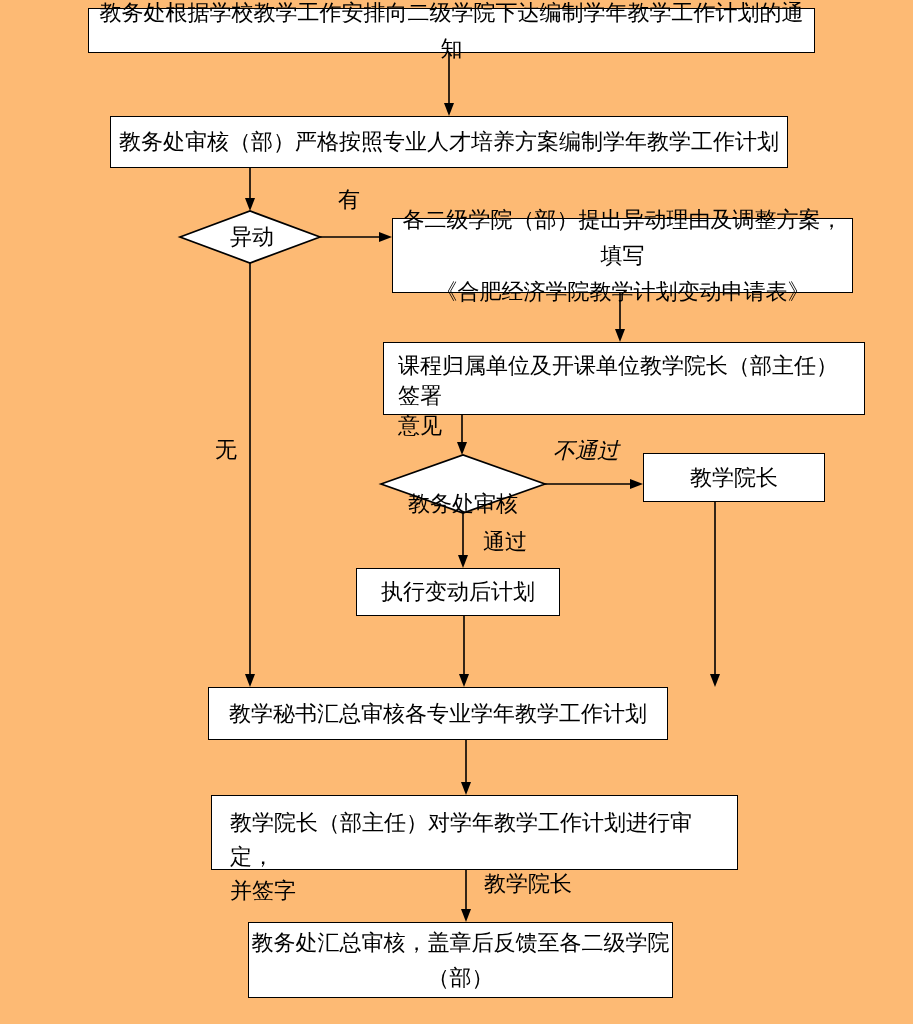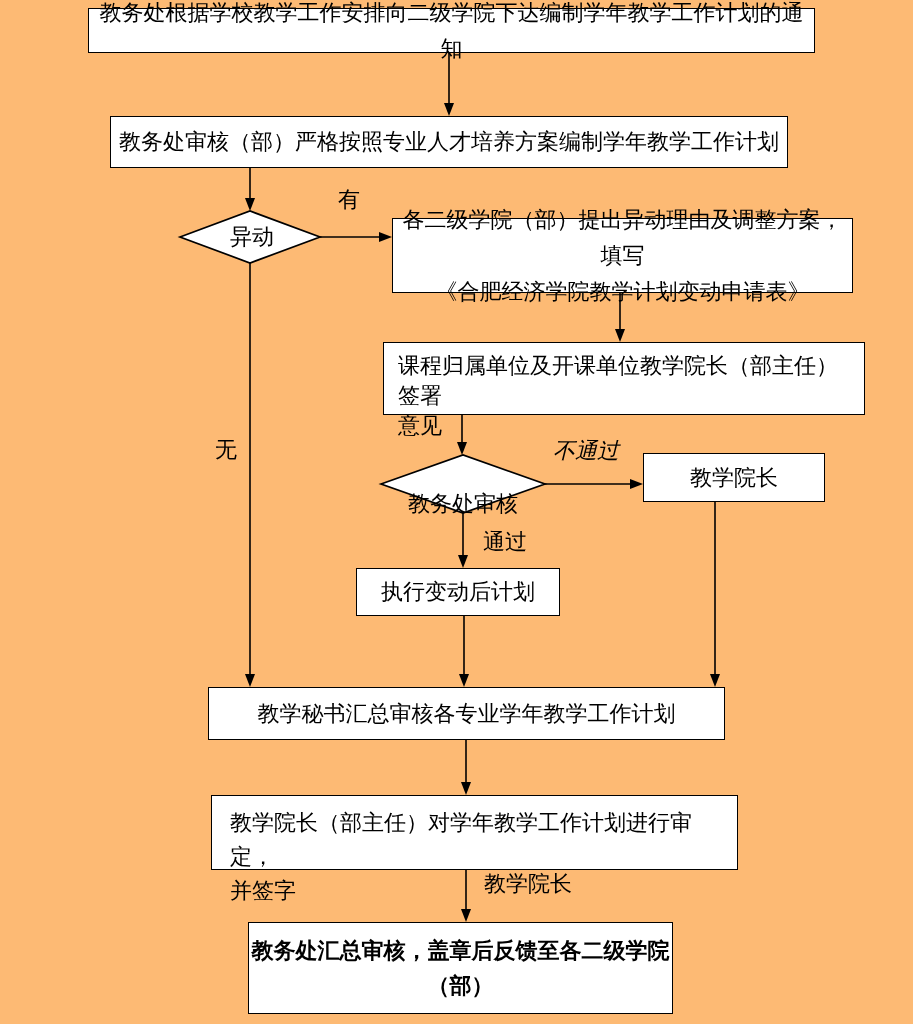--- a/index.html
+++ b/index.html
@@ -96,26 +96,26 @@
 
   <div class="node left" style="left:383px; top:342px; width:482px; height:73px;">课程归属单位及开课单位教学院长（部主任）签署
 意见</div>
 
   <div class="diamond-label" style="left:463px; top:484px; font-size:22px;margin-top:20px;">教务处审核</div>
 
   <div class="node center" style="left:643px; top:453px; width:182px; height:49px;">教学院长</div>
 
   <div class="node center" style="left:356px; top:568px; width:204px; height:48px;">执行变动后计划</div>
 
-  <div class="node center" style="left:208px; top:687px; width:517px; height:53px;">教学秘书汇总审核各专业学年教学工作计划</div>
+  <div class="node center" style="left:208px; top:687px; width:460px; height:53px;">教学秘书汇总审核各专业学年教学工作计划</div>
 
   <div class="node left dean-pad" style="left:211px; top:795px; width:527px; height:75px;">教学院长（部主任）对学年教学工作计划进行审定，
 并签字</div>
 
-  <div class="node center final-lh" style="left:248px; top:922px; width:425px; height:92px;font-weight:bold;">教务处汇总审核，盖章后反馈至各二级学院
+  <div class="node center final-lh" style="left:248px; top:922px; width:425px; height:76px;">教务处汇总审核，盖章后反馈至各二级学院
 （部）</div>
 
   <div class="edge-label" style="left:349px; top:200px;">有</div>
 
   <div class="edge-label" style="left:226px; top:450px;">无</div>
 
   <div class="edge-label" style="left:586px; top:451px;font-style:italic;">不通过</div>
 
   <div class="edge-label" style="left:505px; top:542px;text-align:center;">通过</div>
 

